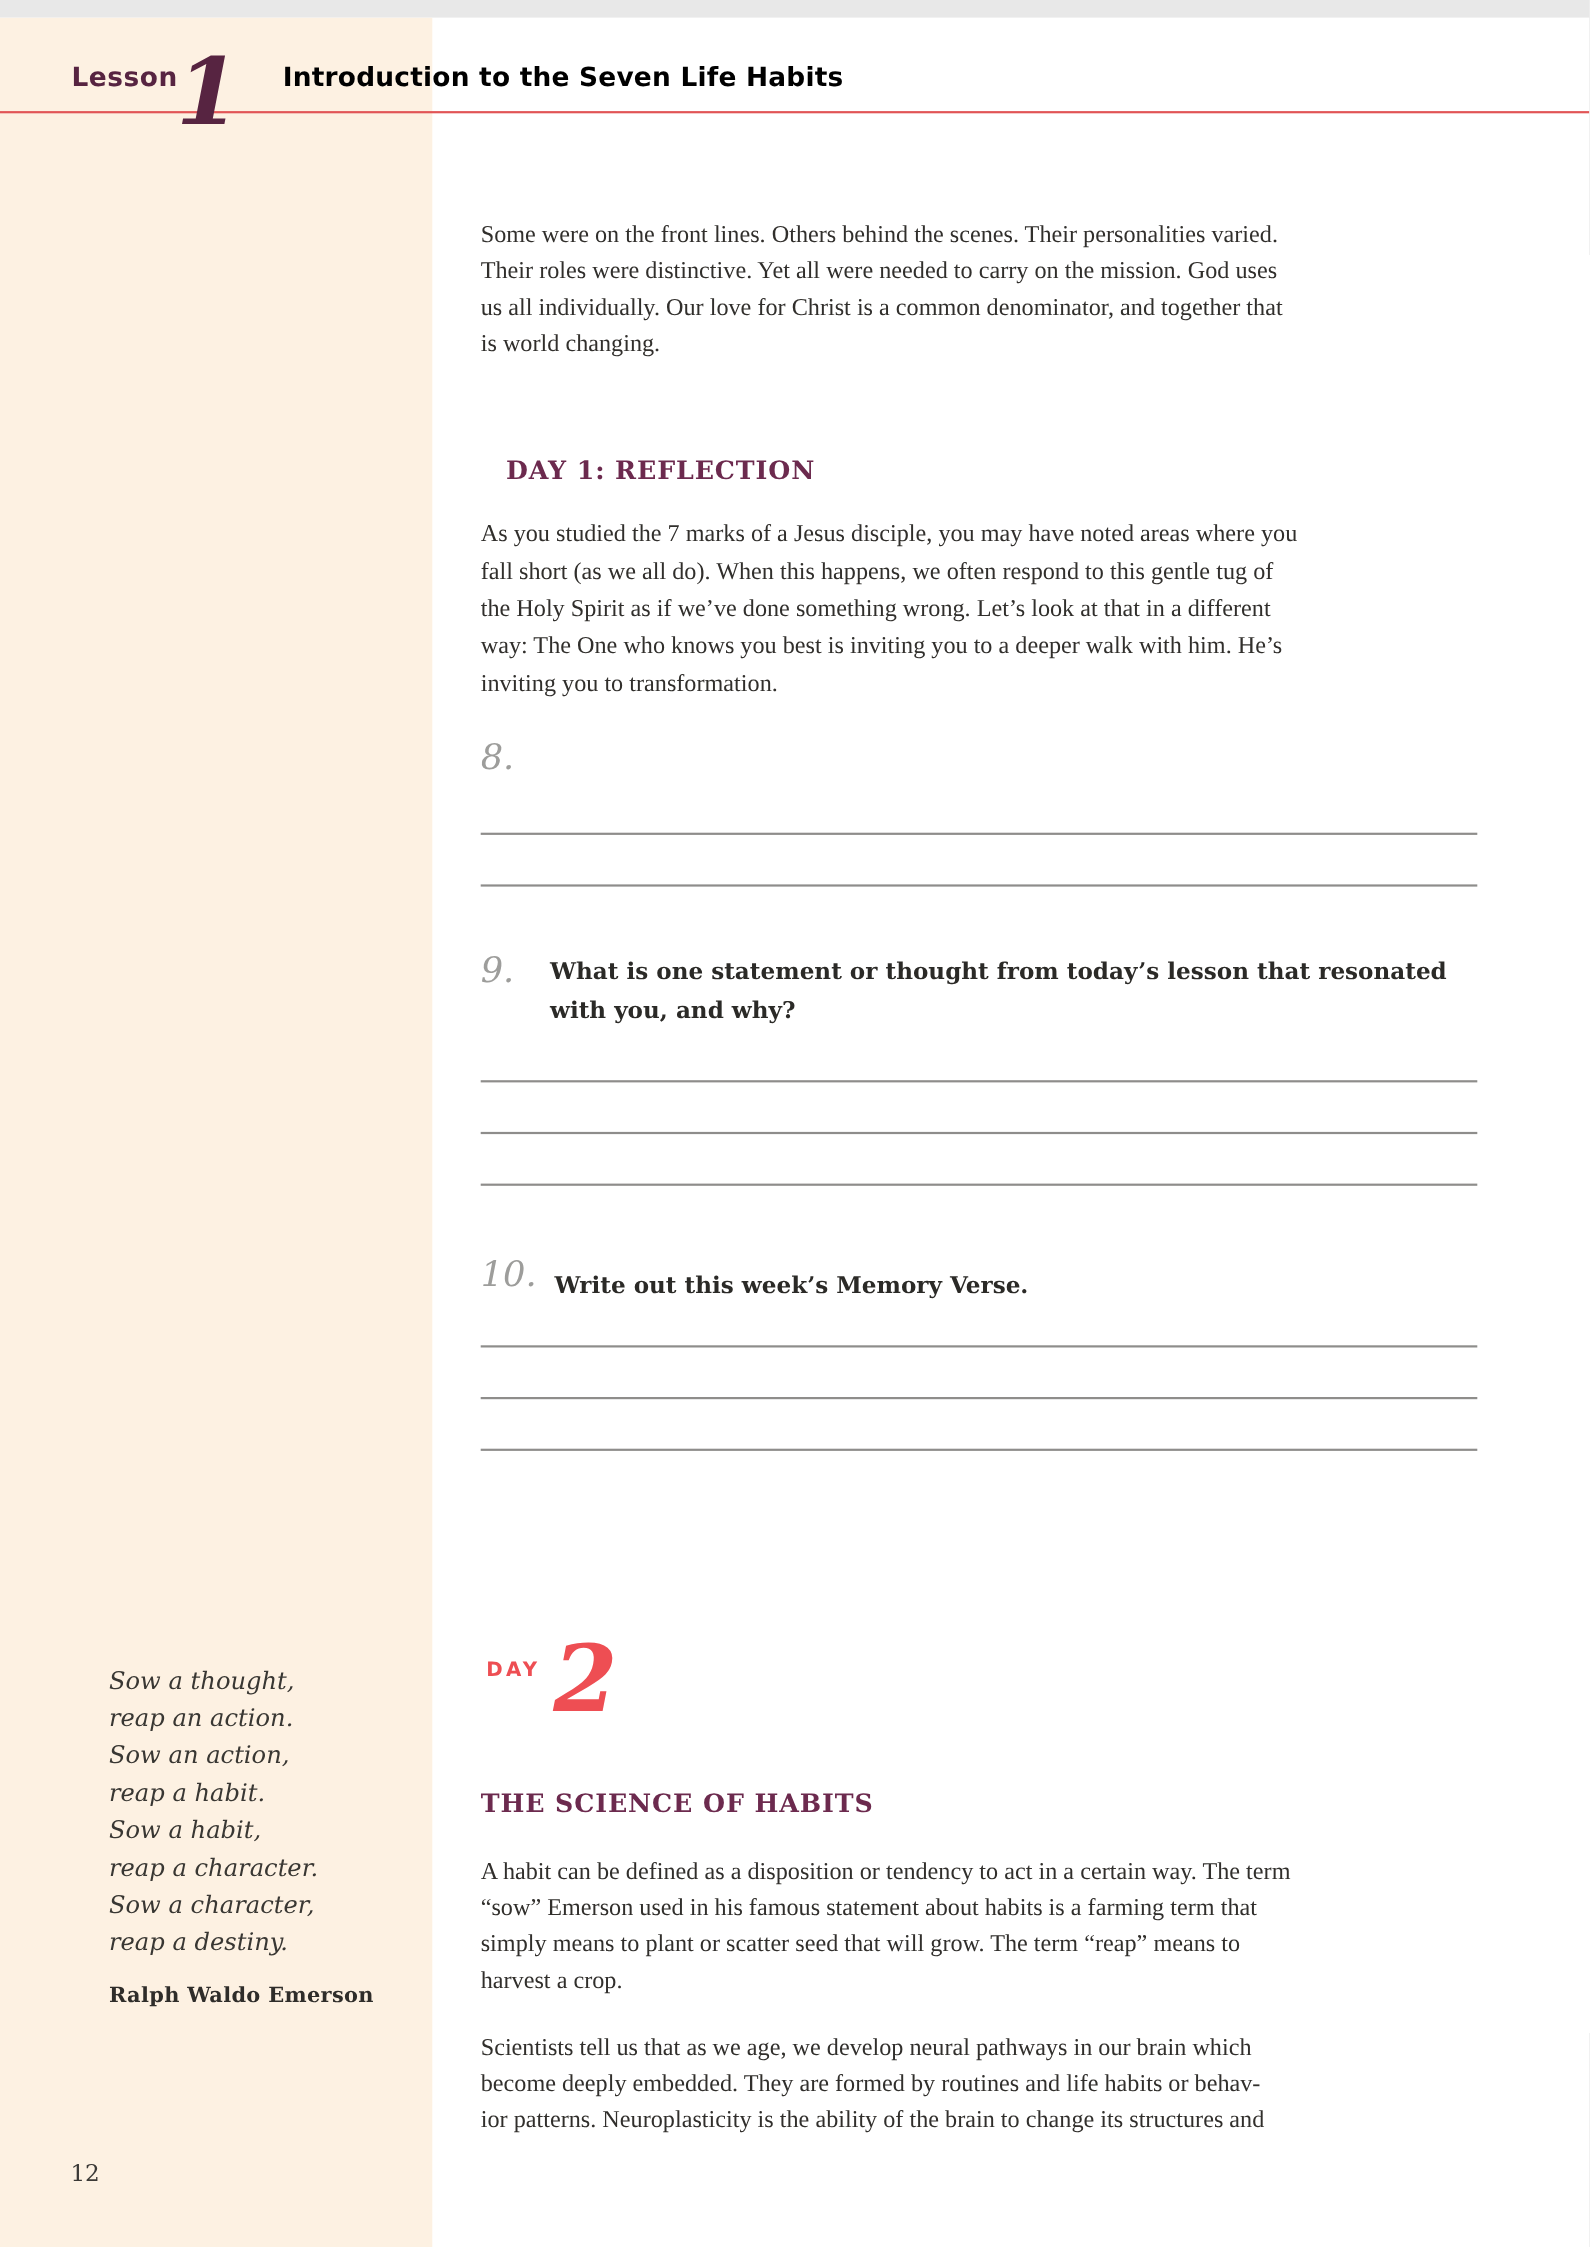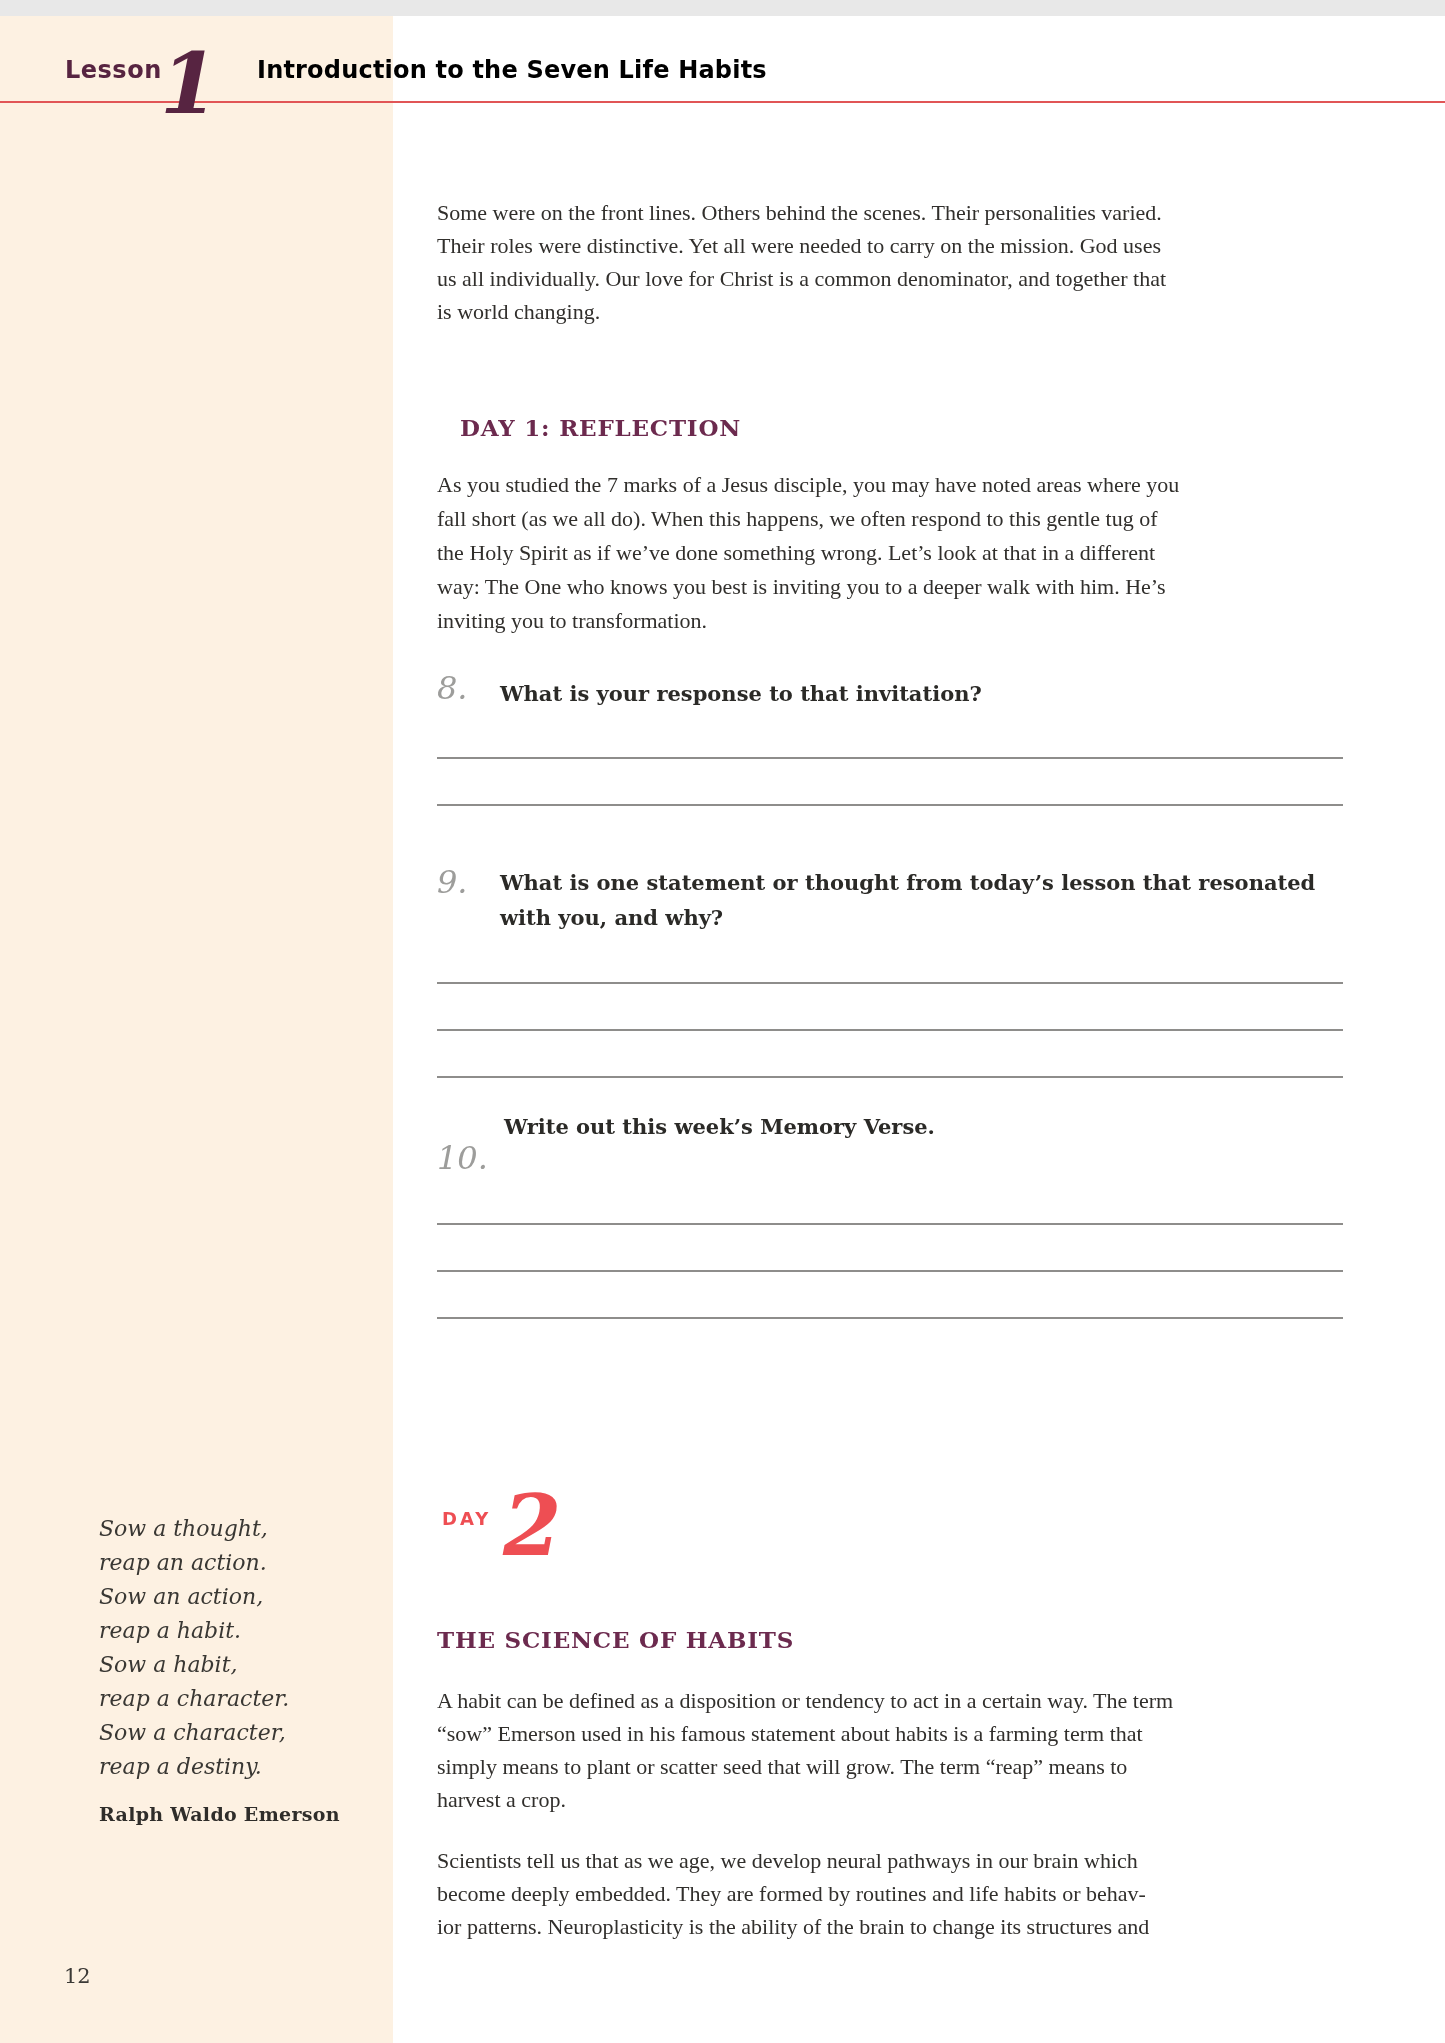--- a/index.html
+++ b/index.html
@@ -61,37 +61,34 @@
 
   <div class="abs body-par day1-par" style="left:437px;top:452px;">
     <div class="bline">As you studied the 7 marks of a Jesus disciple, you may have noted areas where you</div>
     <div class="bline">fall short (as we all do). When this happens, we often respond to this gentle tug of</div>
     <div class="bline">the Holy Spirit as if we’ve done something wrong. Let’s look at that in a different</div>
     <div class="bline">way: The One who knows you best is inviting you to a deeper walk with him. He’s</div>
     <div class="bline">inviting you to transformation.</div>
   </div>
 
   <div class="abs q-number" style="left:437px;top:654px;">8.</div>
-  <div class="abs q-text" style="left:500px;top:660px;">
-    <div class="qline">What is your response to that invitation?</div>
-  </div>
   <div class="answer-line" style="top:741px;"></div>
   <div class="answer-line" style="top:788px;"></div>
 
   <div class="abs q-number" style="left:437px;top:848px;">9.</div>
   <div class="abs q-text" style="left:500px;top:849px;">
     <div class="qline">What is one statement or thought from today’s lesson that resonated</div>
     <div class="qline">with you, and why?</div>
   </div>
   <div class="answer-line" style="top:966px;"></div>
   <div class="answer-line" style="top:1013px;"></div>
   <div class="answer-line" style="top:1060px;"></div>
 
   <div class="abs q-number" style="left:437px;top:1124px;">10.</div>
-  <div class="abs q-text" style="left:504px;top:1093px;">
+  <div class="abs q-text" style="left:504px;top:1134px;">
     <div class="qline">Write out this week’s Memory Verse.</div>
   </div>
   <div class="answer-line" style="top:1207px;"></div>
   <div class="answer-line" style="top:1254px;"></div>
   <div class="answer-line" style="top:1301px;"></div>
 
   <div class="abs quote" style="left:99px;top:1496px;">
     <div class="qtline">Sow a thought,</div>
     <div class="qtline">reap an action.</div>
     <div class="qtline">Sow an action,</div>

